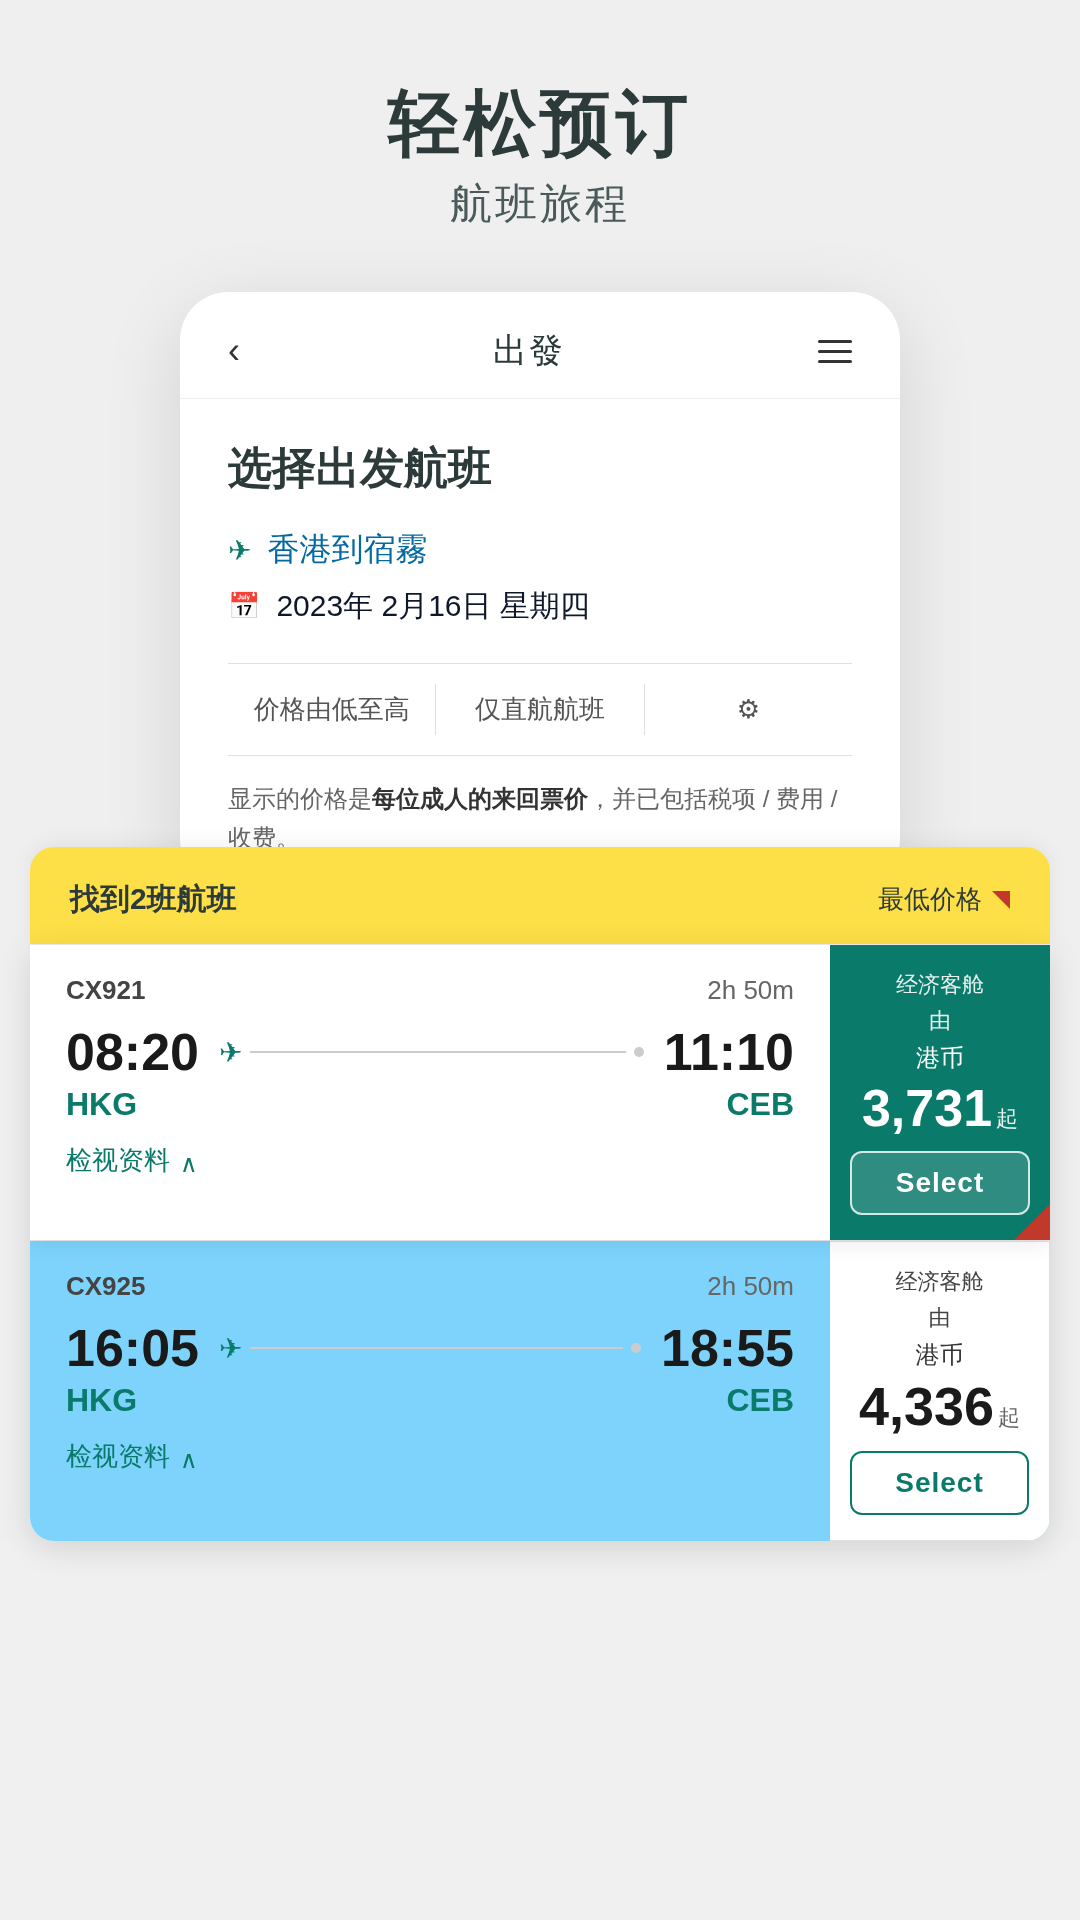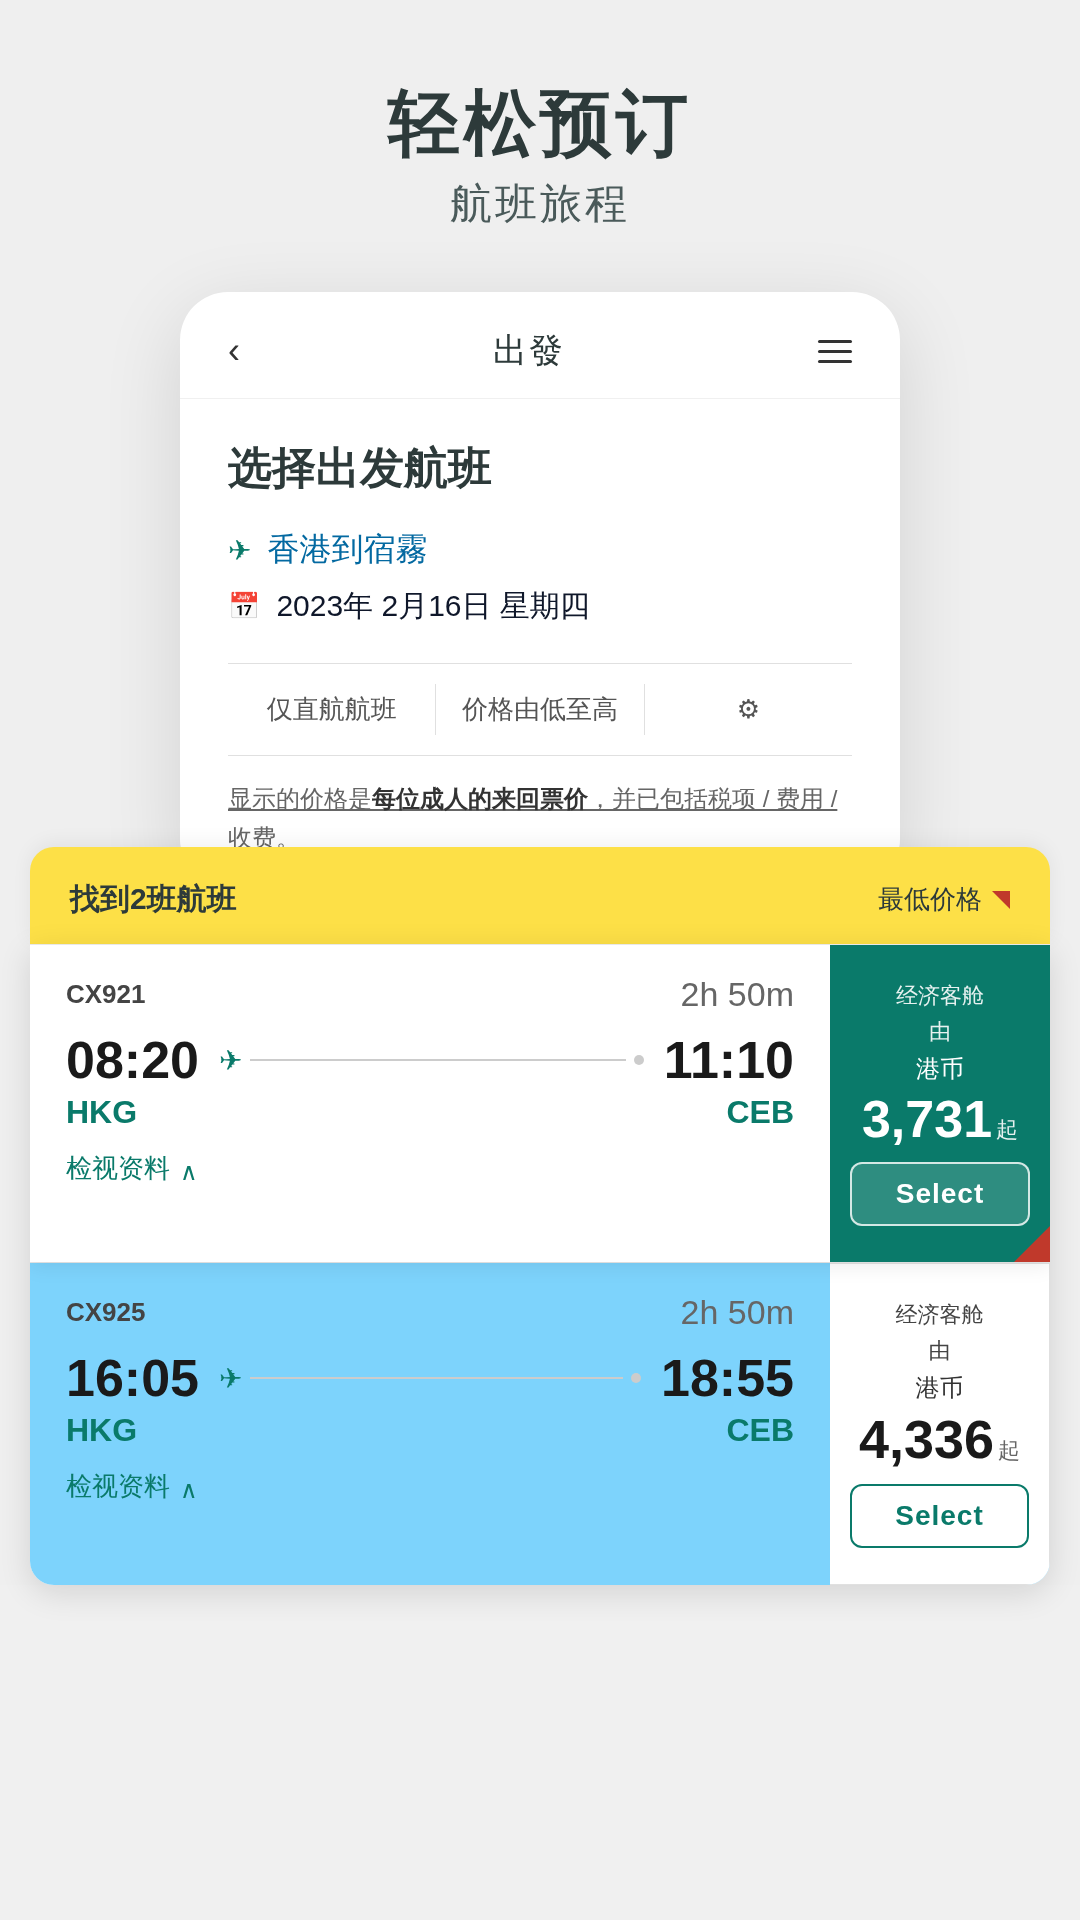--- a/index.html
+++ b/index.html
@@ -166,21 +166,20 @@
       font-size: 26px;
       color: #555;
     }
 
     
     .price-notice {
       padding: 24px 0 30px;
       font-size: 24px;
       color: #666;
       line-height: 1.6;
-      text-decoration: underline;
     }
 
     .price-notice strong {
       font-weight: 700;
       color: #333;
     }
 
     
     .flight-results-section {
       width: 100%;
@@ -248,21 +247,21 @@
       margin-bottom: 20px;
     }
 
     .flight-number {
       font-size: 26px;
       color: #444;
       font-weight: 700;
     }
 
     .flight-duration {
-      font-size: 34px;
+      font-size: 26px;
       color: #666;
     }
 
     .flight-times {
       display: flex;
       align-items: center;
       gap: 20px;
       margin-bottom: 8px;
     }
 
@@ -342,21 +341,21 @@
     }
 
     
     .price-panel {
       width: 220px;
       background: #0a7a6a;
       display: flex;
       flex-direction: column;
       align-items: center;
       justify-content: center;
-      padding: 36px 20px;
+      padding: 25px 20px;
       gap: 6px;
     }
 
     .price-panel-light {
       background: #fff;
       border: 1px solid #e0e0e0;
       border-left: none;
     }
 
     .cabin-class {
@@ -490,24 +489,24 @@
         <span class="route-text">香港到宿霧</span>
       </div>
 
       <div class="date-info">
         <span class="calendar-icon">📅</span>
         <span class="date-text">2023年 2月16日 星期四</span>
       </div>
 
       <div class="filter-tabs">
         <div class="filter-tab">
+          <span>价格由低至高</span>
+        </div>
+        <div class="filter-tab">
           <span>仅直航航班</span>
-        </div>
-        <div class="filter-tab">
-          <span>价格由低至高</span>
         </div>
         <div class="filter-tab">
           <span class="filter-icon">⚙</span>
         </div>
       </div>
 
       <div class="price-notice">
         显示的价格是<strong>每位成人的来回票价</strong>，并已包括税项 / 费用 / 收费。
       </div>
     </div>

